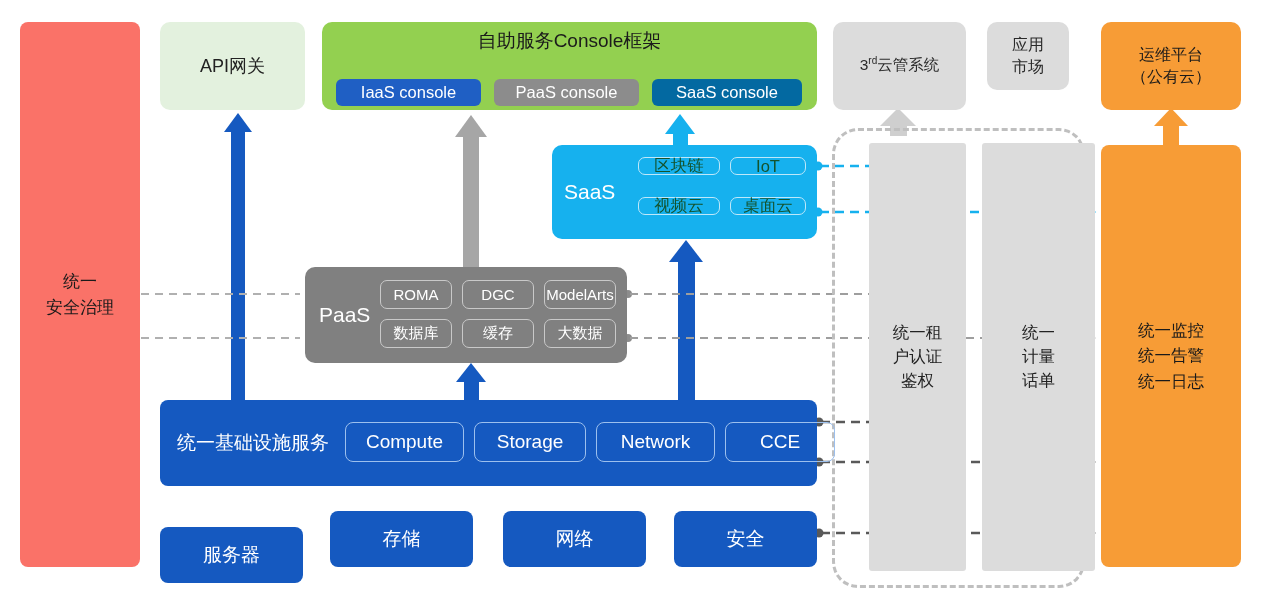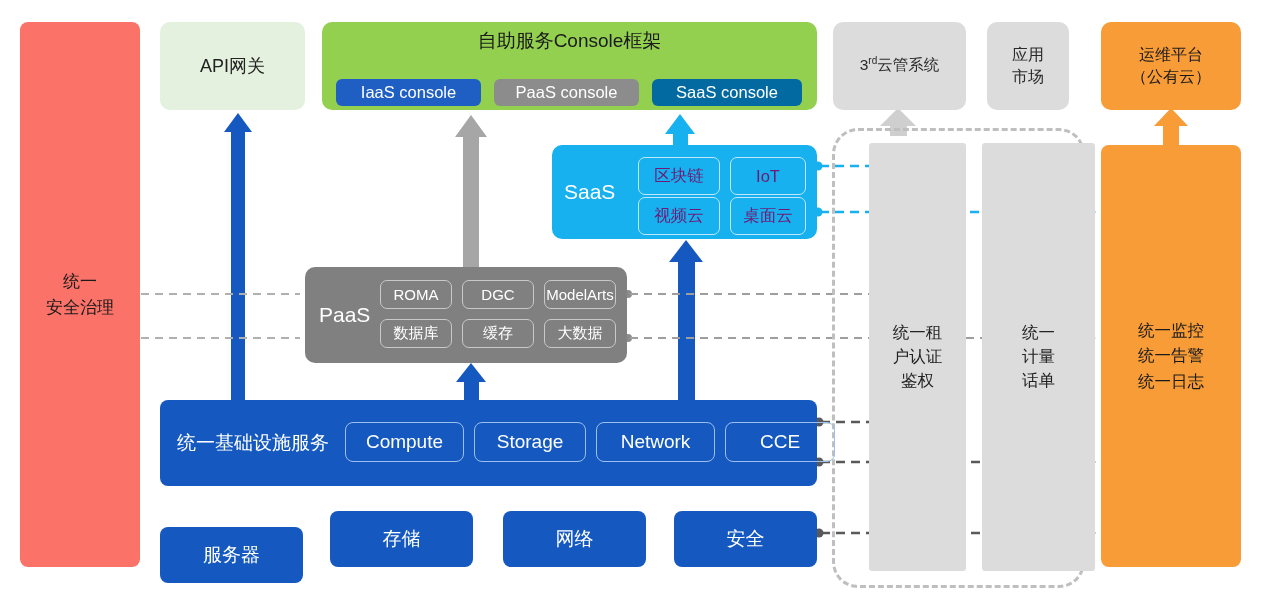--- a/index.html
+++ b/index.html
@@ -49,21 +49,21 @@
   #chip-paas{left:172px;width:145px;background:#8C8C8C;}
   #chip-saas{left:330px;width:150px;background:#0369a1;}
 
   
   #third-cloud{
     left:833px;top:22px;width:133px;height:88px;
     background:#DCDCDC;border-radius:10px;color:#2a2a2a;font-size:15.5px;
   }
   #third-cloud sup{font-size:10px;vertical-align:super;}
   #app-market{
-    left:987px;top:22px;width:82px;height:88px;
+    left:987px;top:22px;width:82px;height:68px;
     background:#DCDCDC;border-radius:10px;color:#2a2a2a;font-size:16px;line-height:1.35;
   }
   #ops-platform{
     left:1101px;top:22px;width:140px;height:88px;
     background:#F79C36;border-radius:10px;color:#1a1a1a;font-size:16px;line-height:1.35;
   }
 
   
   #ops-monitor{
     left:1101px;top:145px;width:140px;height:422px;
@@ -87,23 +87,23 @@
   
   #saas-block{
     left:552px;top:145px;width:265px;height:94px;
     background:#16B1EE;border-radius:10px;display:block;
   }
   #saas-label{
     position:absolute;left:12px;top:50%;transform:translateY(-50%);
     color:#fff;font-size:21px;
   }
   .saas-chip{
-    position:absolute;height:38px;border:1.6px solid #BEE8FA;border-radius:7px;
+    position:absolute;height:18px;border:1.6px solid #BEE8FA;border-radius:7px;
     display:flex;align-items:center;justify-content:center;
-    color:#701a75;font-size:16.5px;box-sizing:border-box;background:transparent;
+    color:#14532d;font-size:16.5px;box-sizing:border-box;background:transparent;
   }
   #sc-0{left:86px;top:12px;width:82px;}
   #sc-1{left:178px;top:12px;width:76px;}
   #sc-2{left:86px;top:52px;width:82px;}
   #sc-3{left:178px;top:52px;width:76px;}
 
   
   #paas-block{
     left:305px;top:267px;width:322px;height:96px;
     background:#808080;border-radius:10px;display:block;

